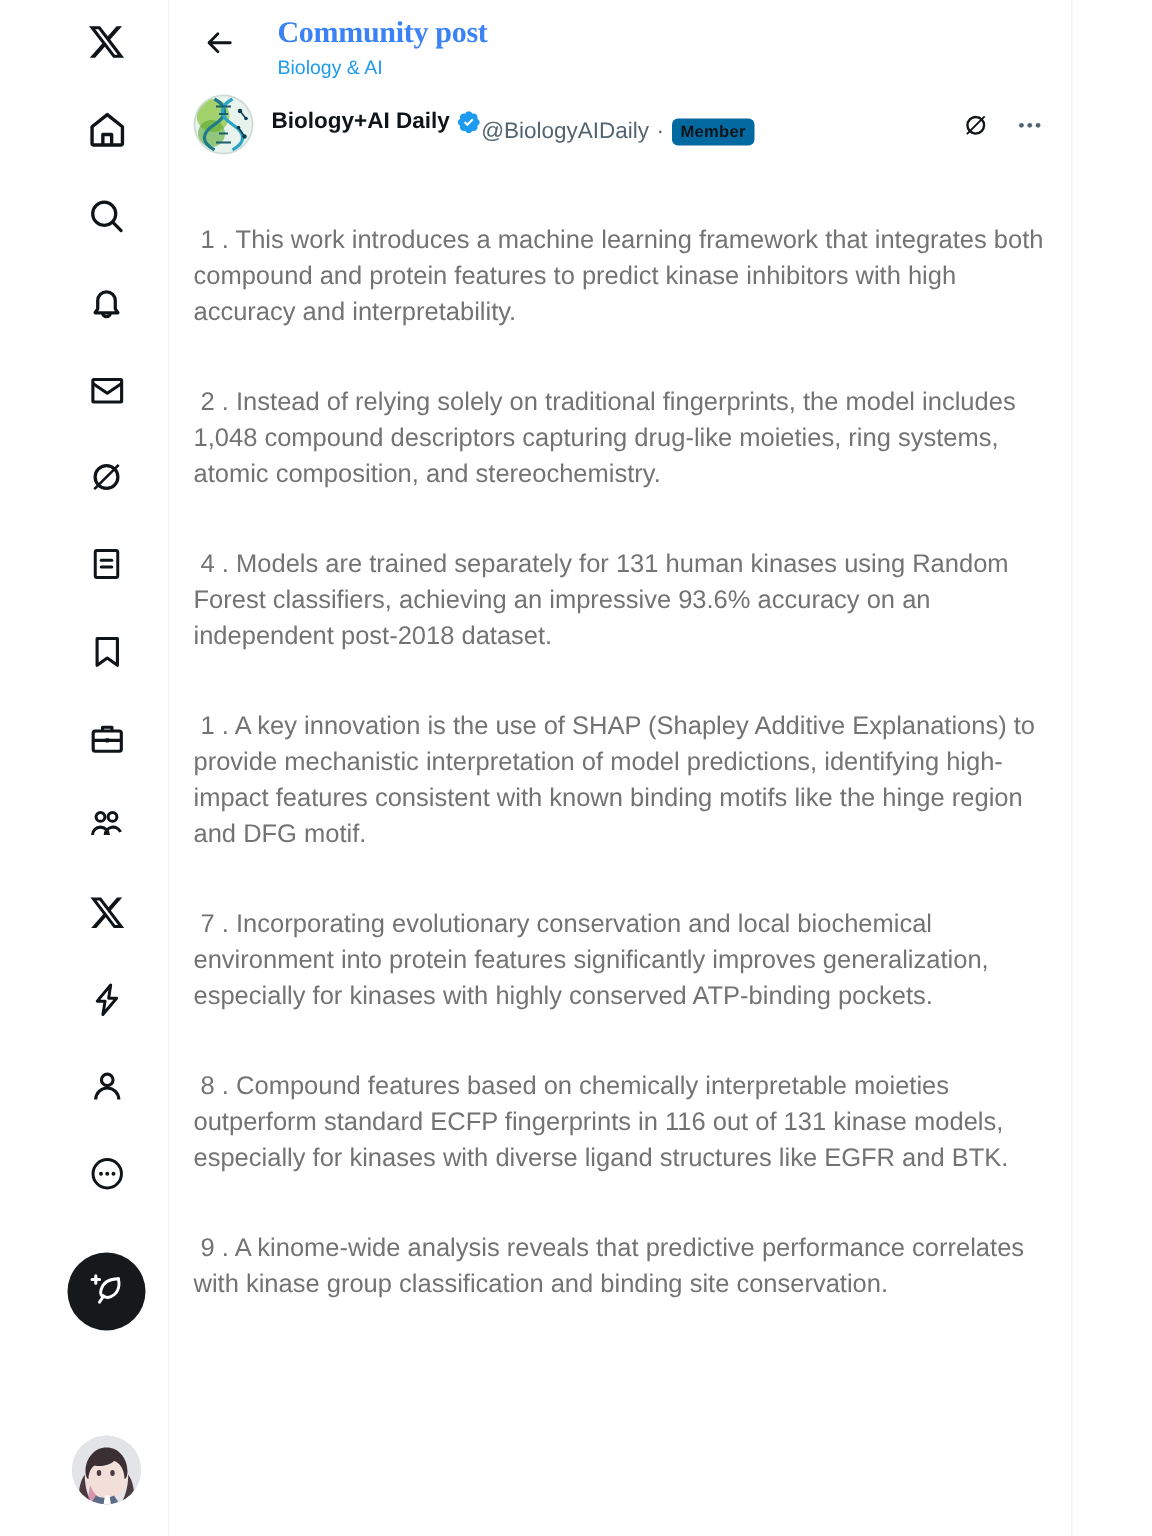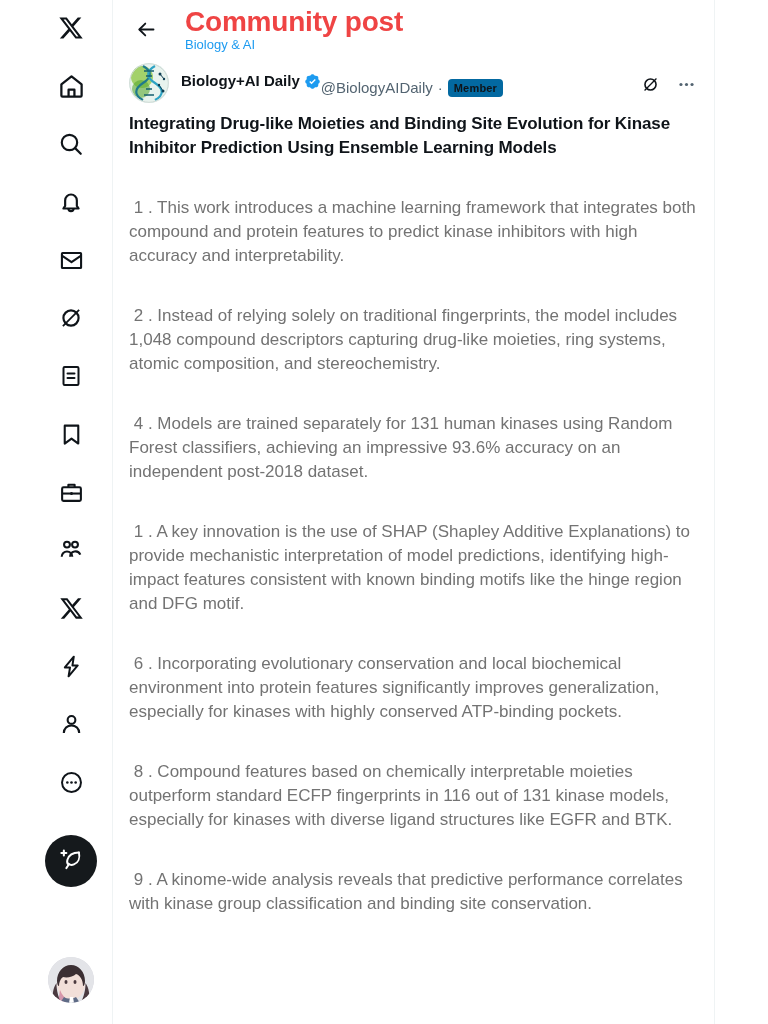--- a/index.html
+++ b/index.html
@@ -72,25 +72,26 @@
     width: 34px; height: 34px;
     display: flex; align-items: center; justify-content: center;
     border-radius: 50%;
     margin-right: 22px;
     margin-top: 6px;
     cursor: pointer;
     flex: 0 0 34px;
   }
   .title-wrap { display: flex; flex-direction: column; padding-top: 2px; }
   .page-title {
-    font-size: 28px;
+    font-size: 20px;
     font-weight: bold;
     line-height: 24px;
     letter-spacing: -0.2px;
-    color: #ef4444;
+    color: #3b82f6;
+    font-family: Liberation Serif, serif;
   }
   .page-subtitle {
     font-size: 13px;
     line-height: 16px;
     color: #1d9bf0;
     margin-top: 3px;
     cursor: pointer;
   }
 
   
@@ -407,26 +408,25 @@
                 <circle cx="5" cy="12" r="2"></circle>
                 <circle cx="12" cy="12" r="2"></circle>
                 <circle cx="19" cy="12" r="2"></circle>
               </svg>
           </span>
         </div>
       </div>
     </section>
 
     <article class="post-body">
-      <div class="post-title">Integrating Drug-like Moieties and Binding Site Evolution for Kinase Inhibitor Prediction Using Ensemble Learning Models</div>
 
       <p class="post-para"> 1 . This work introduces a machine learning framework that integrates both compound and protein features to predict kinase inhibitors with high accuracy and interpretability.</p>
       <p class="post-para"> 2 . Instead of relying solely on traditional fingerprints, the model includes 1,048 compound descriptors capturing drug-like moieties, ring systems, atomic composition, and stereochemistry.</p>
       <p class="post-para"> 4 . Models are trained separately for 131 human kinases using Random Forest classifiers, achieving an impressive 93.6% accuracy on an independent post-2018 dataset.</p>
       <p class="post-para"> 1 . A key innovation is the use of SHAP (Shapley Additive Explanations) to provide mechanistic interpretation of model predictions, identifying high-impact features consistent with known binding motifs like the hinge region and DFG motif.</p>
-      <p class="post-para"> 6 . Incorporating evolutionary conservation and local biochemical environment into protein features significantly improves generalization, especially for kinases with highly conserved ATP-binding pockets.</p>
+      <p class="post-para"> 7 . Incorporating evolutionary conservation and local biochemical environment into protein features significantly improves generalization, especially for kinases with highly conserved ATP-binding pockets.</p>
       <p class="post-para"> 8 . Compound features based on chemically interpretable moieties outperform standard ECFP fingerprints in 116 out of 131 kinase models, especially for kinases with diverse ligand structures like EGFR and BTK.</p>
       <p class="post-para"> 9 . A kinome-wide analysis reveals that predictive performance correlates with kinase group classification and binding site conservation.</p>
     </article>
   </main>
 
   <div class="rightrail"></div>
 </div>
 
 </body></html>

